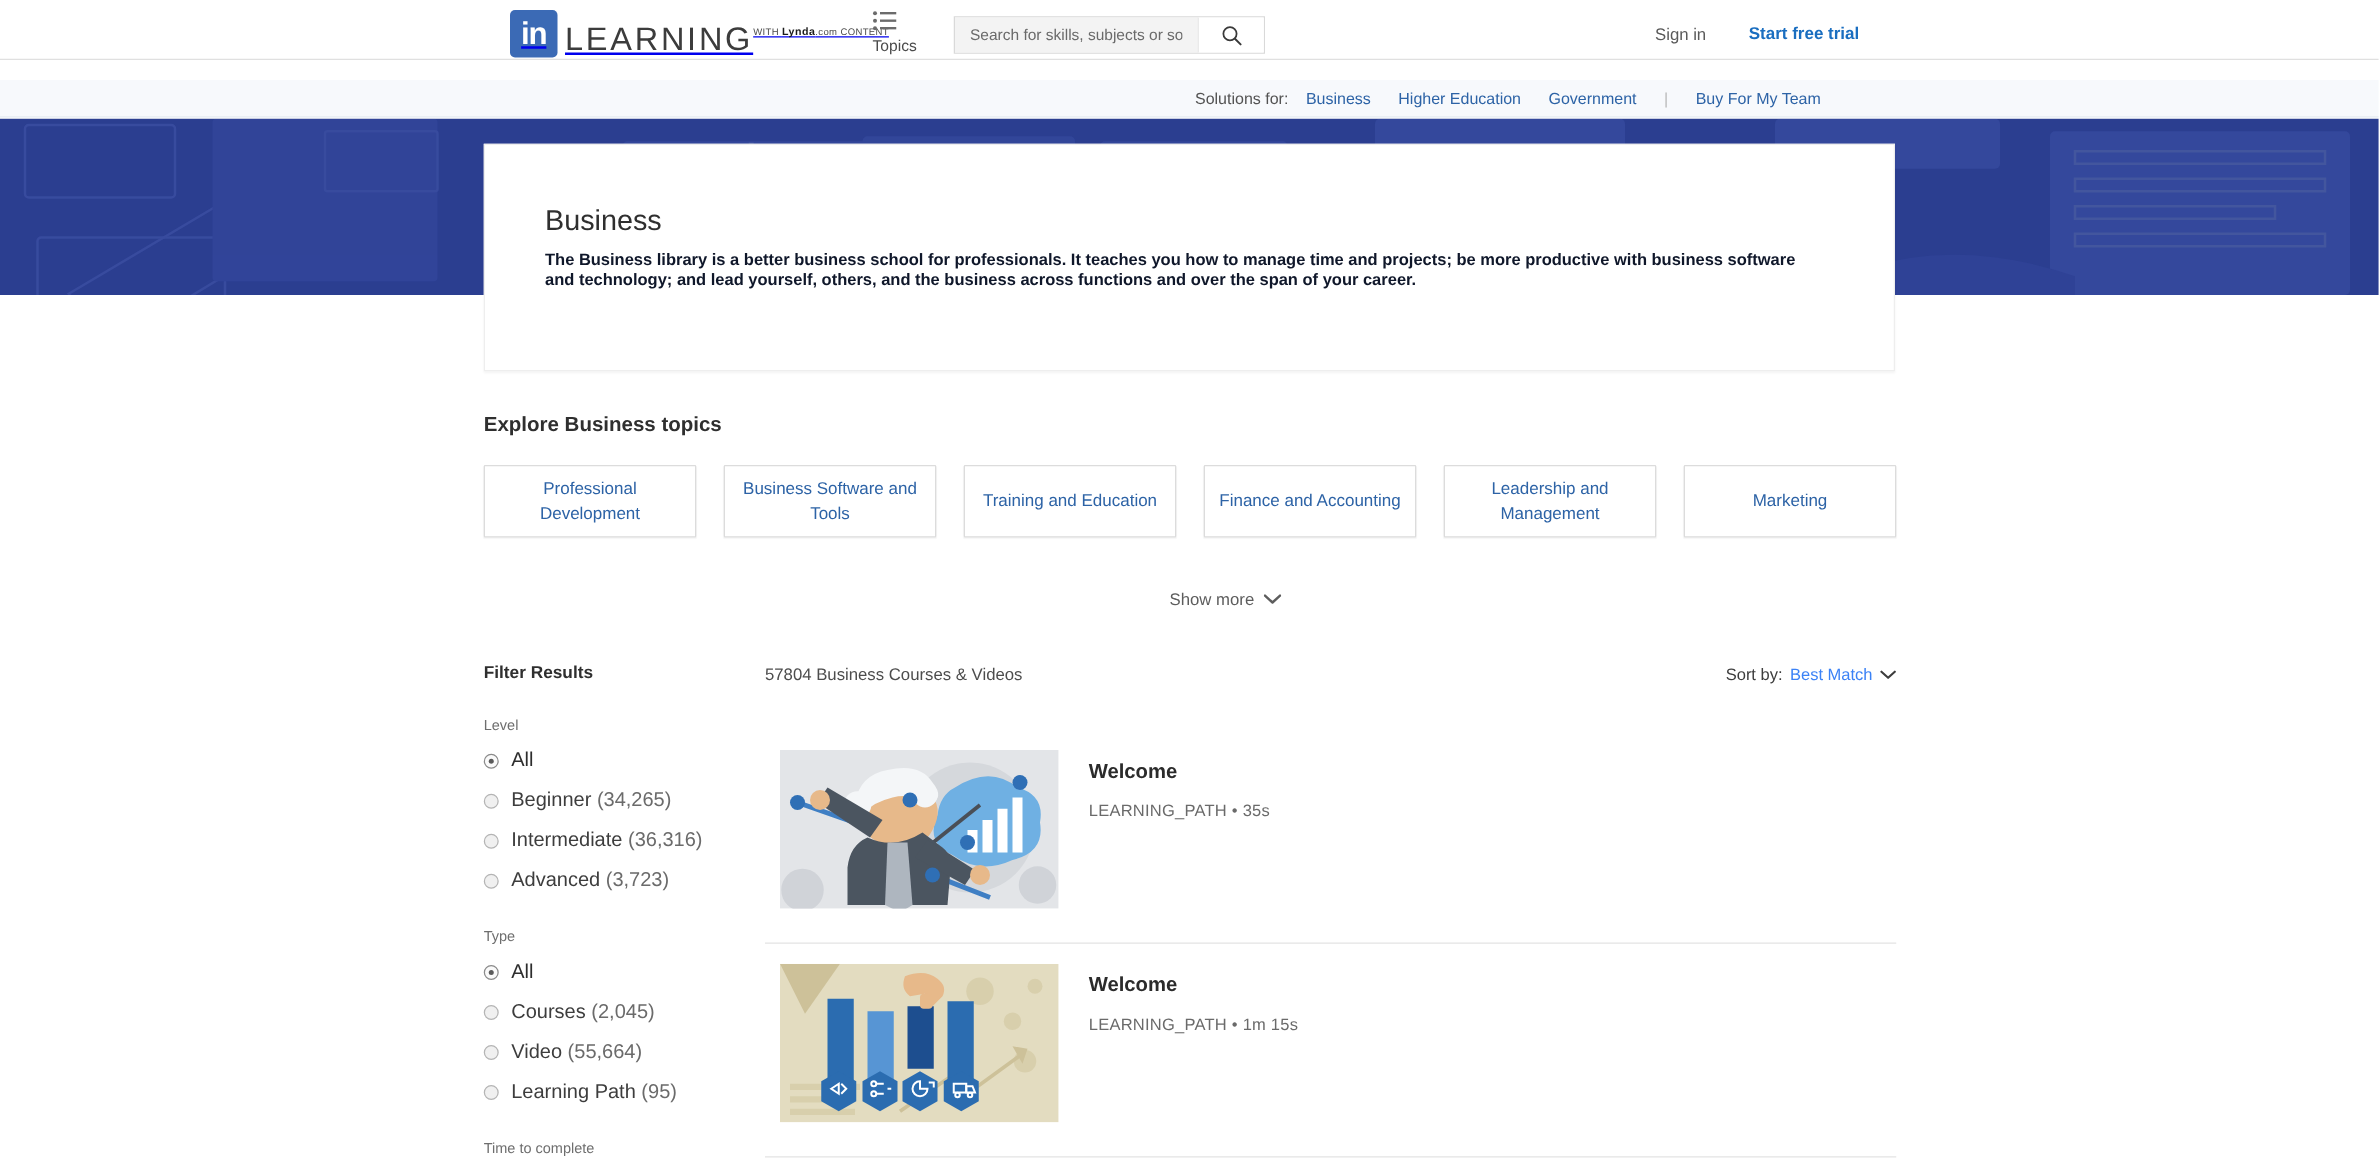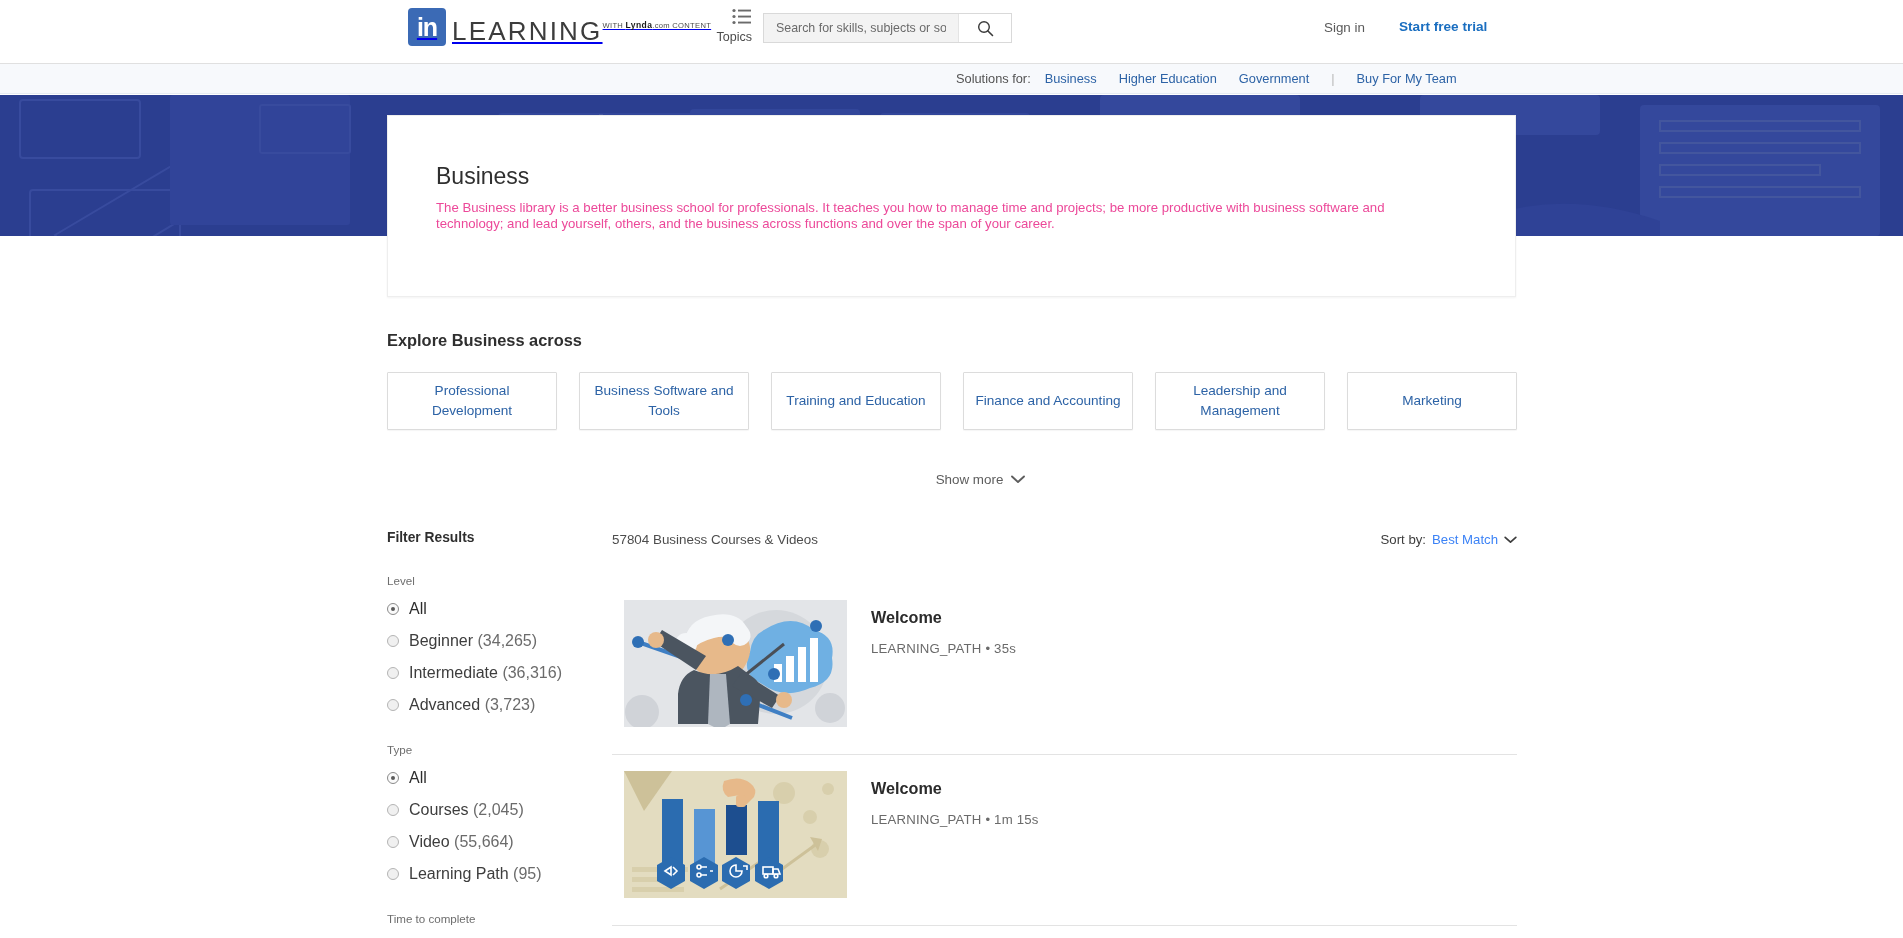--- a/index.html
+++ b/index.html
@@ -6,21 +6,21 @@
   html, body {
     width: 1903px; height: 938px;
     background: #ffffff;
     font-family: "Liberation Sans", sans-serif;
     overflow: hidden;
   }
   body { position: relative; }
 
   
   .topnav {
-    position: absolute; top: 0; left: 0; width: 1903px; height: 64px;
+    position: absolute; top: 0; left: 0; width: 1903px; height: 48px;
     background: #ffffff;
     border-bottom: 1px solid #e0e0e0;
     display: flex; align-items: center;
   }
   .logo-wrap {
     position: absolute; left: 408px; top: 8px;
     display: flex; align-items: flex-end; gap: 6px;
   }
   .li-badge {
     width: 38px; height: 38px; background: #3b6ab5; border-radius: 4px;
@@ -35,21 +35,21 @@
     font-weight: 400; line-height: 1.02; font-family: "Liberation Sans", sans-serif;
   }
   .logo-sub {
     font-size: 8.5px; color: #4a4a4a; letter-spacing: 0.4px; margin-top: 2px;
   }
   .logo-sub b { color: #1b1b1b; font-weight: 700; }
   .logo-sub .lyn-small { font-size: 7.6px; letter-spacing: 0.3px; }
 
   .topics-btn {
     position: absolute; left: 698px; top: 8px;
-    display: flex; flex-direction: column; align-items: flex-end;
+    display: flex; flex-direction: column; align-items: flex-start;
     cursor: pointer; width: 54px;
   }
   .topics-icon { width: 20px; height: 17px; display: block; }
   .topics-label { font-size: 12.5px; color: #4b4b4b; margin-top: 5px; }
 
   .search-wrap {
     position: absolute; left: 763px; top: 13px;
     display: flex; height: 30px; width: 249px;
     border: 1px solid #d9d9d9;
   }
@@ -99,21 +99,21 @@
     position: absolute; top: 115px; left: 387px; width: 1129px; height: 182px;
     background: #ffffff; border: 1px solid #eeeeee;
     box-shadow: 0 1px 2px rgba(0,0,0,0.05);
   }
   .hero-title {
     position: absolute; left: 48px; top: 47px;
     font-size: 23px; color: #2f2f2f; font-weight: 400;
   }
   .hero-desc {
     position: absolute; left: 48px; top: 84px; width: 1010px;
-    font-size: 13.2px; color: #ec4899; line-height: 1.23;
+    font-size: 13.2px; color: #0f172a; line-height: 1.23; font-weight: bold;
   }
 
   
   .explore-title {
     position: absolute; left: 387px; top: 331px;
     font-size: 16.4px; color: #2f2f2f; font-weight: 700;
   }
   .pill-row {
     position: absolute; left: 387px; top: 372px; width: 1130px;
     display: flex; gap: 0;
@@ -303,21 +303,21 @@
       <path d="M1490 120 q80 -25 170 6 l0 15 -170 0 z"></path>
     </g>
   </svg>
 </div>
 
 <div class="hero-card">
   <h1 class="hero-title">Business</h1>
   <p class="hero-desc">The Business library is a better business school for professionals. It teaches you how to manage time and projects; be more productive with business software and technology; and lead yourself, others, and the business across functions and over the span of your career.</p>
 </div>
 
-<h2 class="explore-title">Explore Business across</h2>
+<h2 class="explore-title">Explore Business topics</h2>
 
 <div class="pill-row">
   <div class="pill p0">Professional Development</div>
   <div class="pill p1">Business Software and Tools</div>
   <div class="pill p2">Training and Education</div>
   <div class="pill p3">Finance and Accounting</div>
   <div class="pill p4">Leadership and Management</div>
   <div class="pill p5">Marketing</div>
 </div>
 

